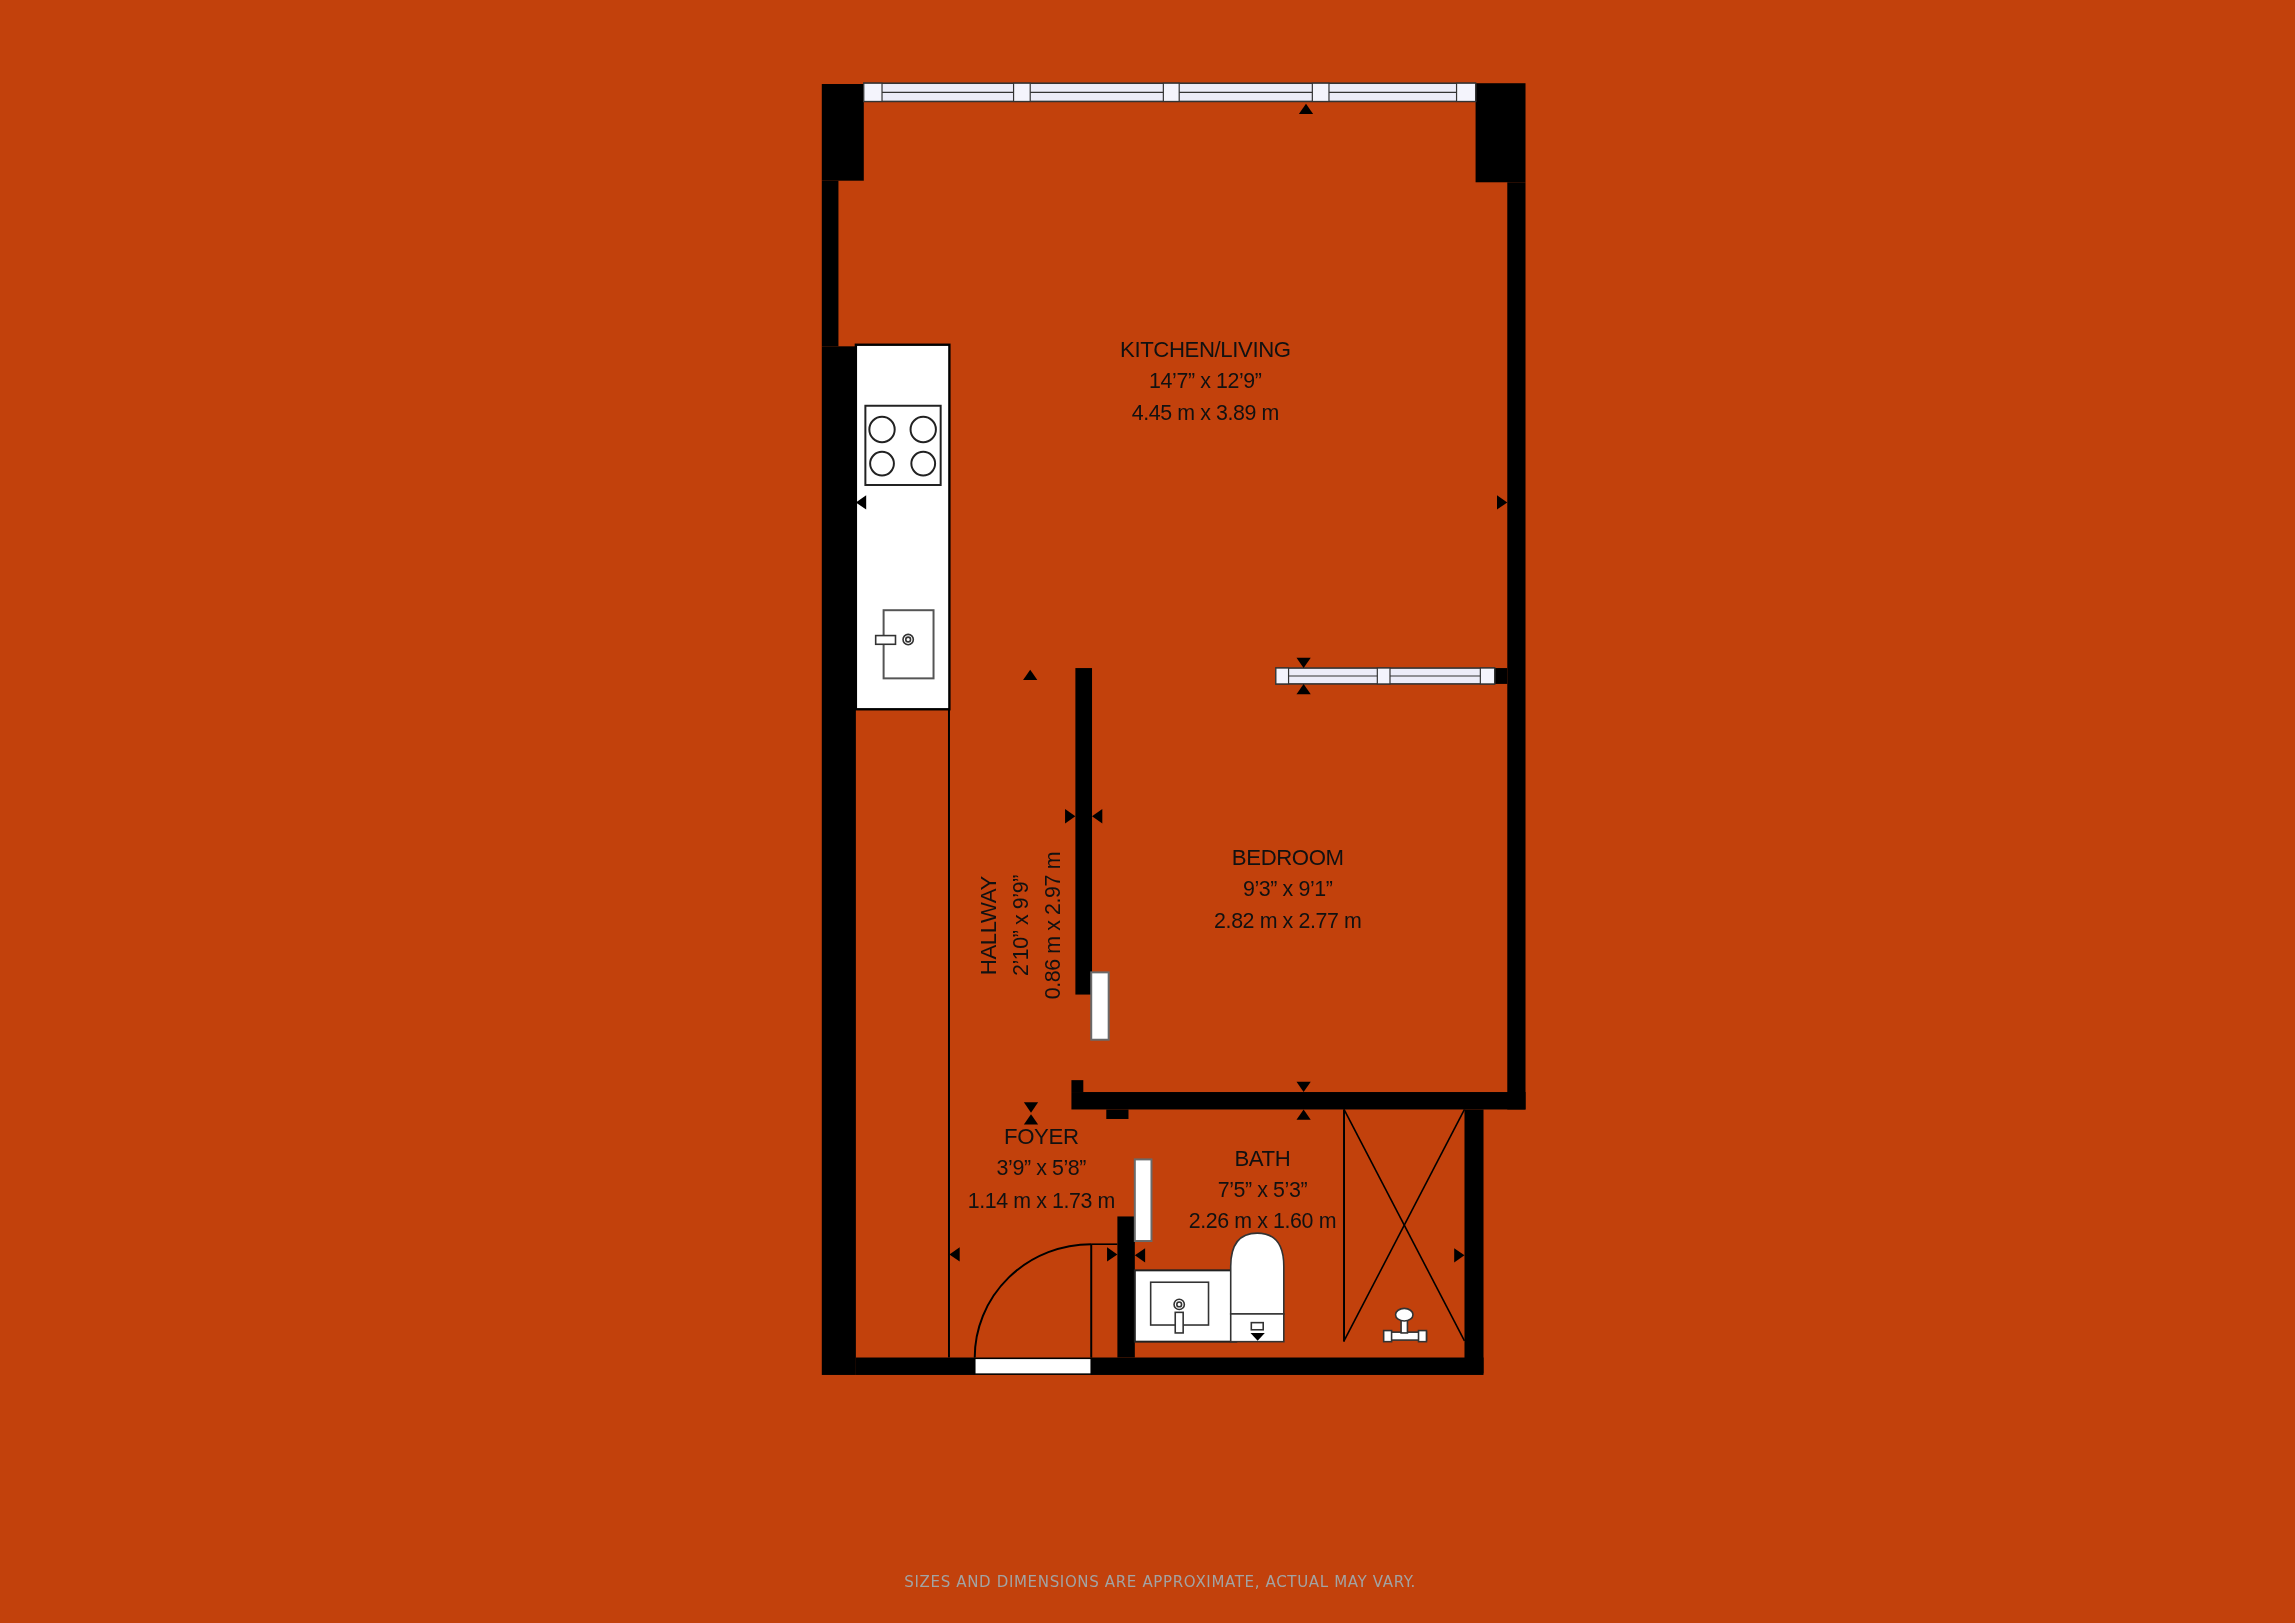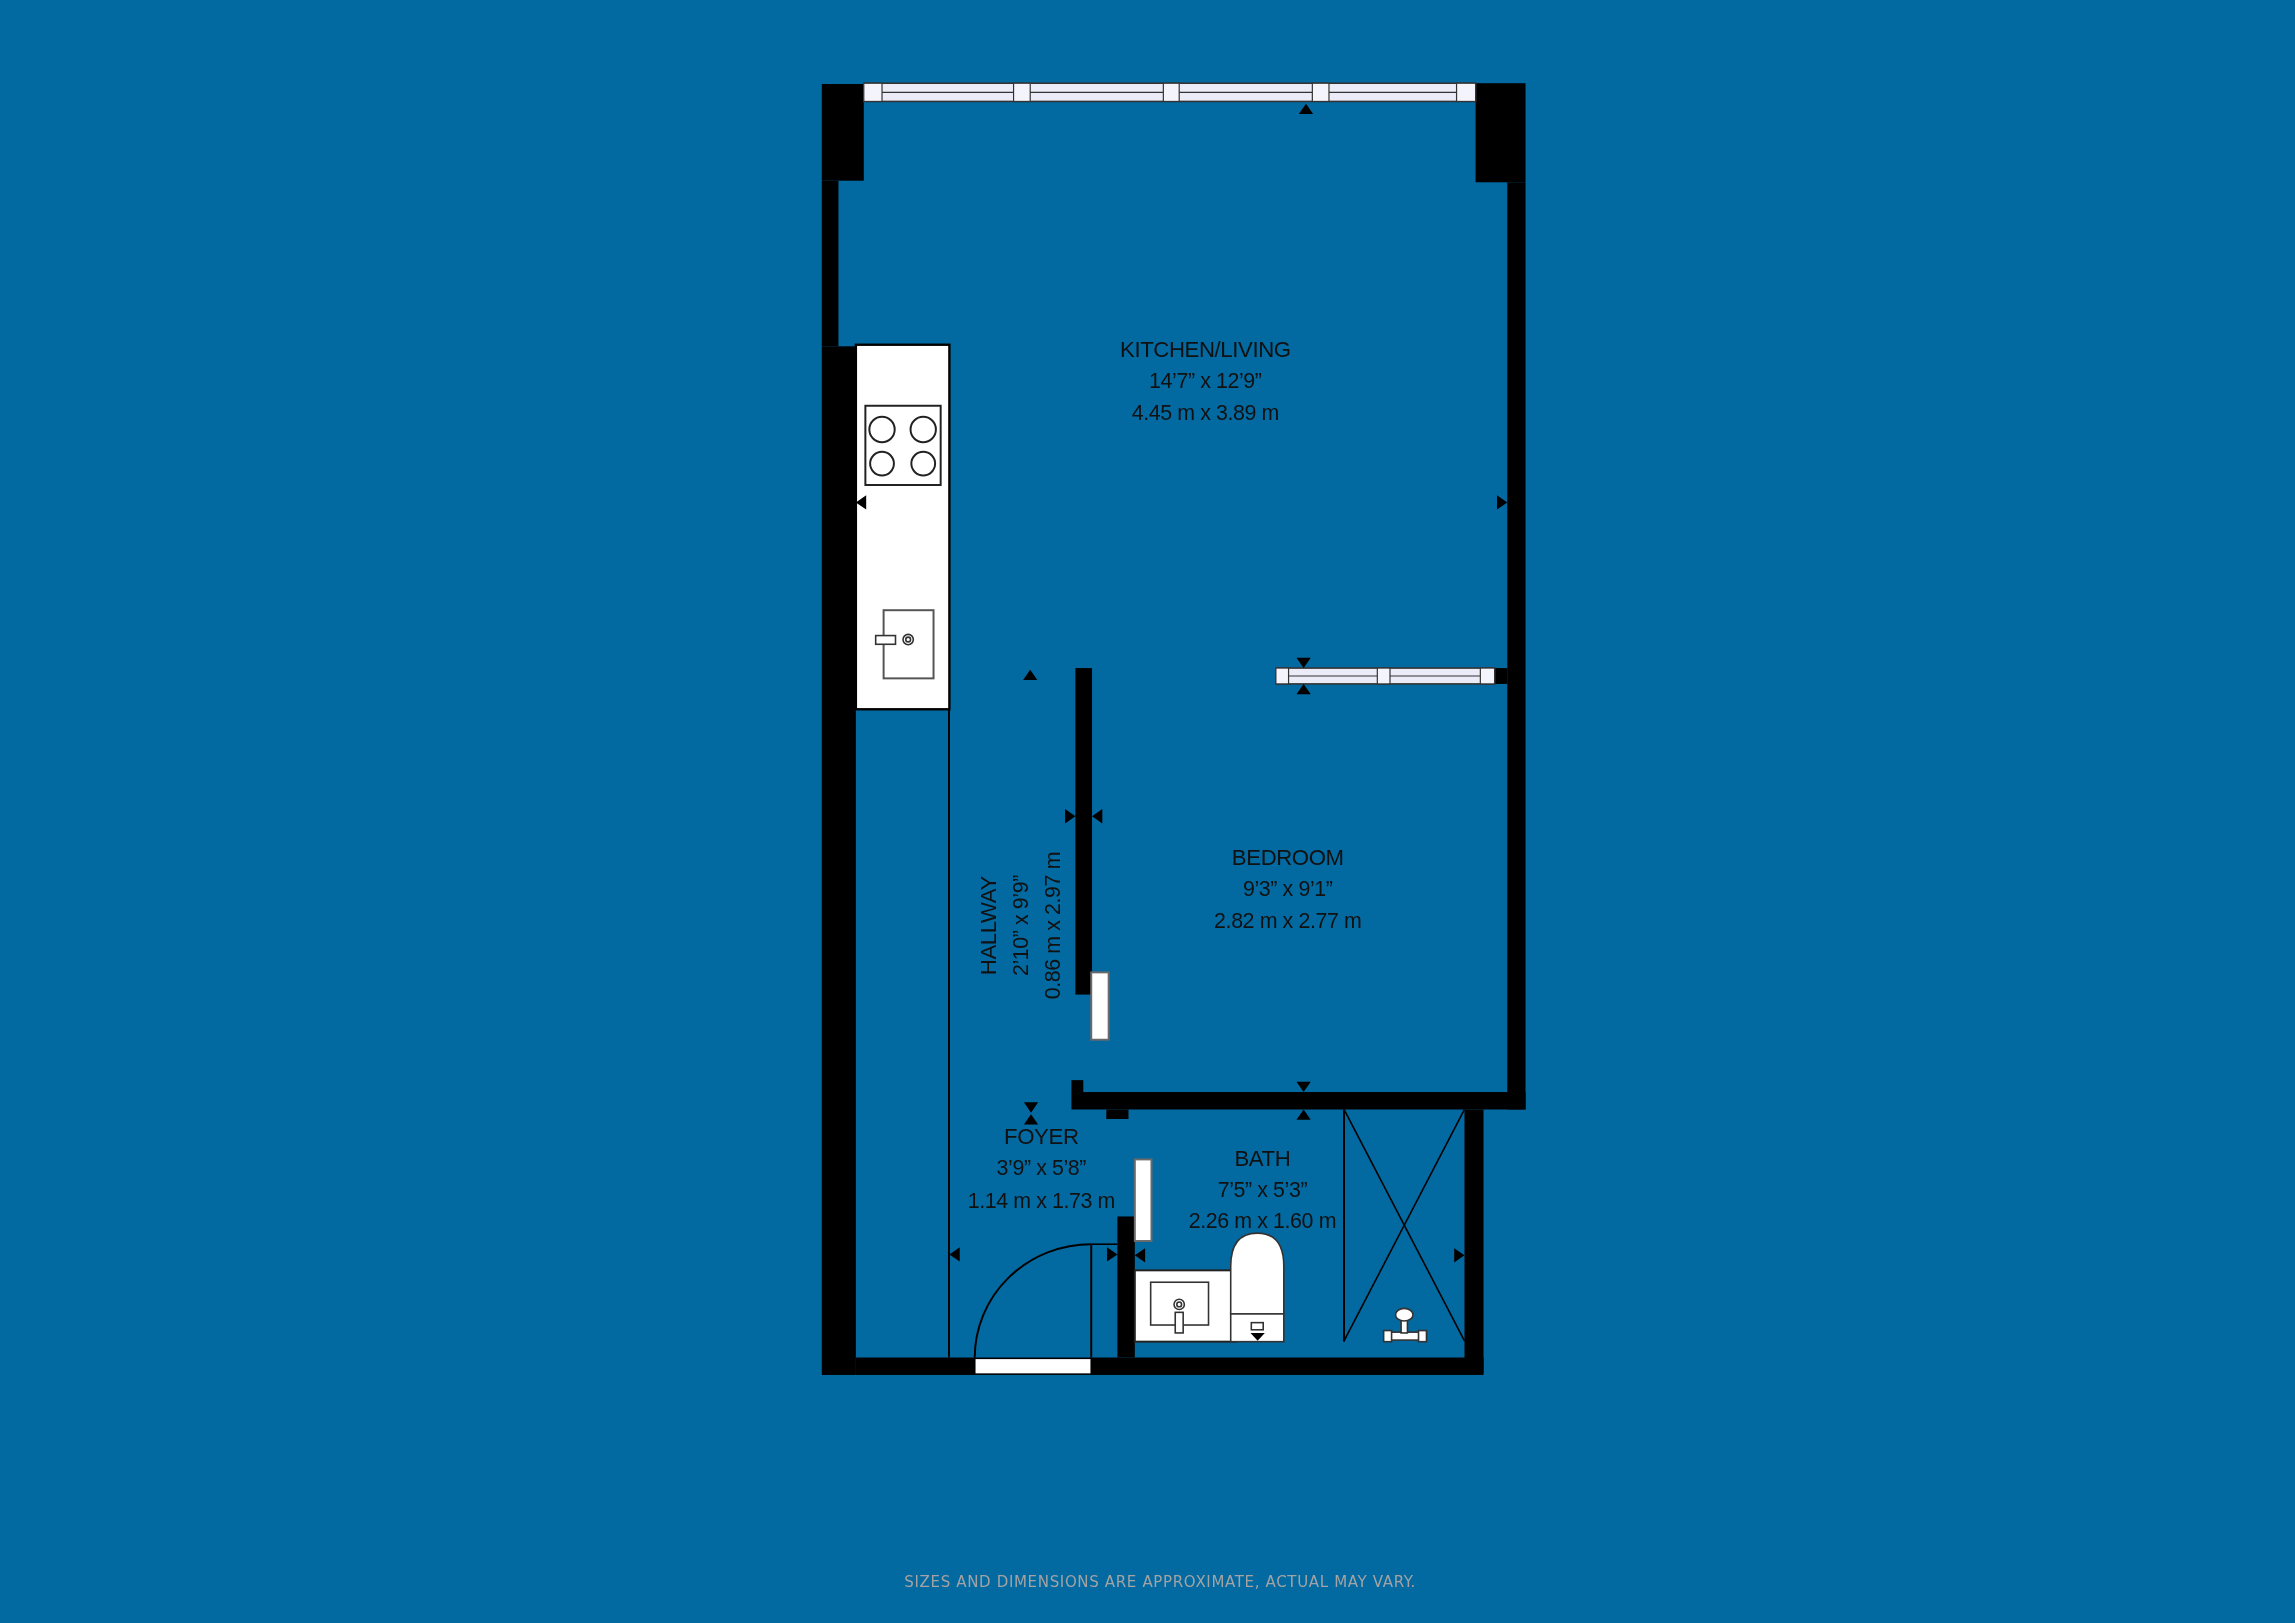--- a/index.html
+++ b/index.html
@@ -1,16 +1,16 @@
 <!DOCTYPE html>
 <html style="font-size:12.7px"><head>
 <meta charset="utf-8">
 <style>
   html,body{margin:0;padding:0;background:#ffffff;}
-  .canvas{position:relative;width:2295px;height:1623px;background:#0369a1;overflow:hidden;}
+  .canvas{position:relative;width:2295px;height:1623px;background:#c2410c;overflow:hidden;}
   svg{display:block;}
   text{font-family:"Liberation Sans","DejaVu Sans",sans-serif;fill:#111111;}
   .room-name{font-size:28px;letter-spacing:-0.5px;}
   .room-dim{font-size:27px;letter-spacing:-0.5px;}
   .footer-note{font-size:19px;fill:#a3a3a3;letter-spacing:0.8px;font-family:"DejaVu Sans","Liberation Sans",sans-serif;}
   .wall{fill:#000000;stroke:none;}
   .thinline{stroke:#000000;stroke-width:2.5;fill:none;}
   .fixture{stroke:#222222;stroke-width:2.5;fill:#ffffff;}
   .fixture-thin{stroke:#333333;stroke-width:2;fill:#ffffff;}
   .grayfix{stroke:#555555;stroke-width:2.5;fill:#ffffff;}

